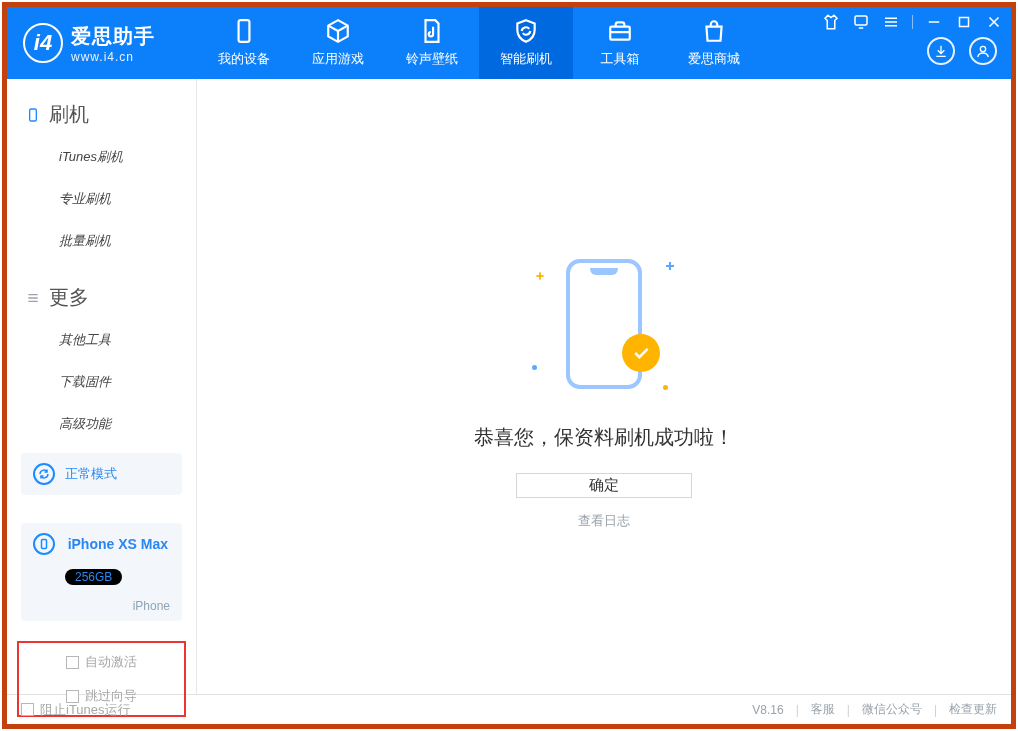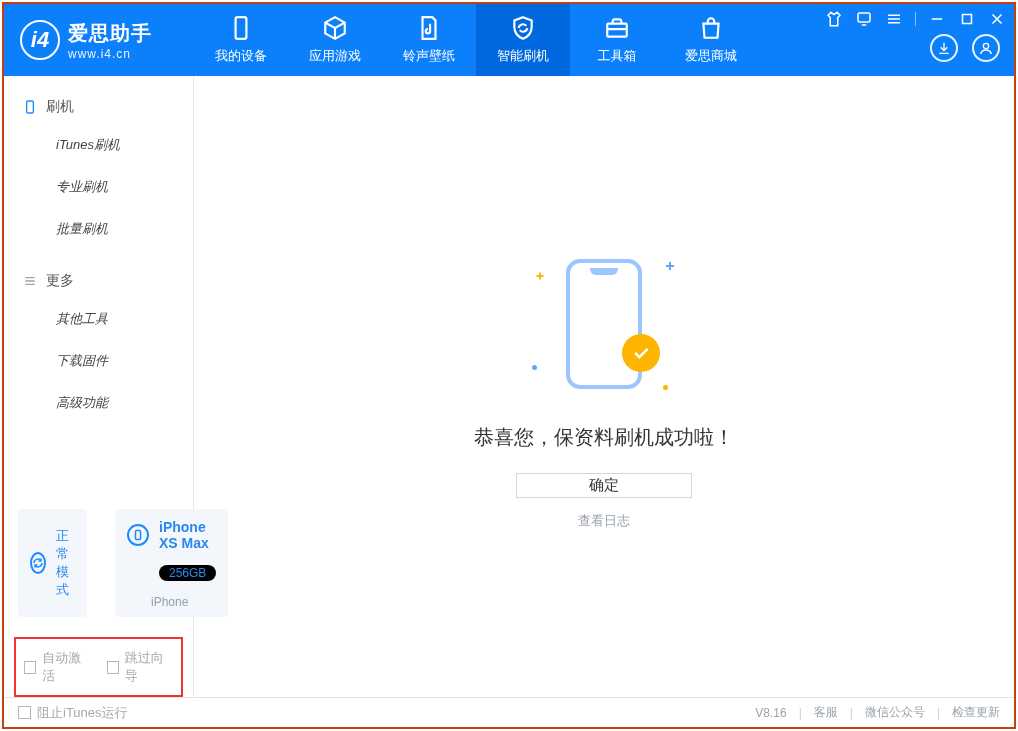--- a/index.html
+++ b/index.html
@@ -1,19 +1,19 @@
 <!DOCTYPE html>
 <html><head>
 <meta charset="utf-8">
 <style>
   * { box-sizing: border-box; margin: 0; padding: 0; }
   html, body { width: 1018px; height: 731px; font-family: "Microsoft YaHei", Arial, sans-serif; }
   .app-window {
     width: 1014px; height: 727px; margin: 2px; position: relative;
-    background: #ffffff; border: 2px solid #c2410c;
+    background: #ffffff; border: 5px solid #c2410c;
   }
 
   
   .titlebar {
     height: 72px; background: linear-gradient(to bottom, #0c7ffb 0%, #0c7ffb 100%);
     display: flex; align-items: center; color: #fff; position: relative;
   }
   .brand {
     display: flex; align-items: center; padding: 0 16px; min-width: 190px;
   }
@@ -54,51 +54,51 @@
   
   .body-area {
     display: flex; height: calc(100% - 72px - 30px);
   }
   .sidebar {
     width: 190px; border-right: 1px solid #e7e7e7; display: flex; flex-direction: column;
     font-size: 13px; color: #333;
   }
   .nav-section { padding-top: 14px; }
   .nav-heading {
-    display: flex; align-items: center; gap: 8px; padding: 8px 18px; color: #555; font-size: 14px;
+    display: flex; align-items: center; gap: 8px; padding: 8px 18px; color: #555; font-size: 20px;
   }
   .nav-heading .h-ico { width: 16px; height: 16px; display:flex; align-items:center; justify-content:center; }
   .nav-item {
     padding: 12px 18px 12px 52px; cursor: pointer; color: #444; font-style: italic;
   }
   .nav-item.active { color: #0c7ffb; }
   .sidebar-spacer { flex: 1; }
 
-  .device-cards { padding: 8px 14px 14px 14px; display:flex; flex-direction:row; gap:28px; }
+  .device-cards { padding: 8px 14px 14px 14px; display:flex; flex-direction:column; gap:28px;text-align:right; }
   .card {
     background: #f3f7fb; border-radius: 4px; padding: 10px 12px; display:flex; align-items:center; gap:10px;
   }
   .card .c-ico {
     width: 22px; height: 22px; border: 2px solid #1b8cff; border-radius: 50%;
     display:flex; align-items:center; justify-content:center;
   }
   .card .c-ico svg { width: 12px; height: 12px; }
   .card .c-label { color: #2a87f0; font-size: 13px; font-weight: 500; }
 
   .card.device { flex-wrap: wrap; padding: 10px 12px 8px 12px; }
   .card.device .dev-name { color: #2a87f0; font-size: 14px; font-weight: 600; width: calc(100% - 34px); }
   .card.device .dev-badge {
     margin-left: 32px; margin-top: 4px; background: #000000; color: #2a87f0;
     border-radius: 10px; padding: 1px 10px; font-size: 12px;
   }
   .card.device .dev-type { margin-left: 24px; margin-top: 4px; color: #8ea3b6; font-size: 12px; width:100%; }
 
   .sidebar-bottom-options {
     border: 2px solid #e33; margin: 6px 10px 0 10px; padding: 10px 8px;
-    display: flex; gap: 16px; align-items: center;
+    display: flex; gap: 16px; align-items: center; flex-direction: column;
   }
   .chk { display: flex; align-items: center; gap: 6px; cursor: pointer; color: #a8a8a8; font-size: 13px; }
   .chk .box { width: 13px; height: 13px; border: 1px solid #b7b7b7; background: #fff; }
 
   
   .main-content {
     flex: 1; position: relative; display: flex; flex-direction: column;
     align-items: center; justify-content: center;
   }
   .success-illus { position: relative; width: 160px; height: 160px; }

